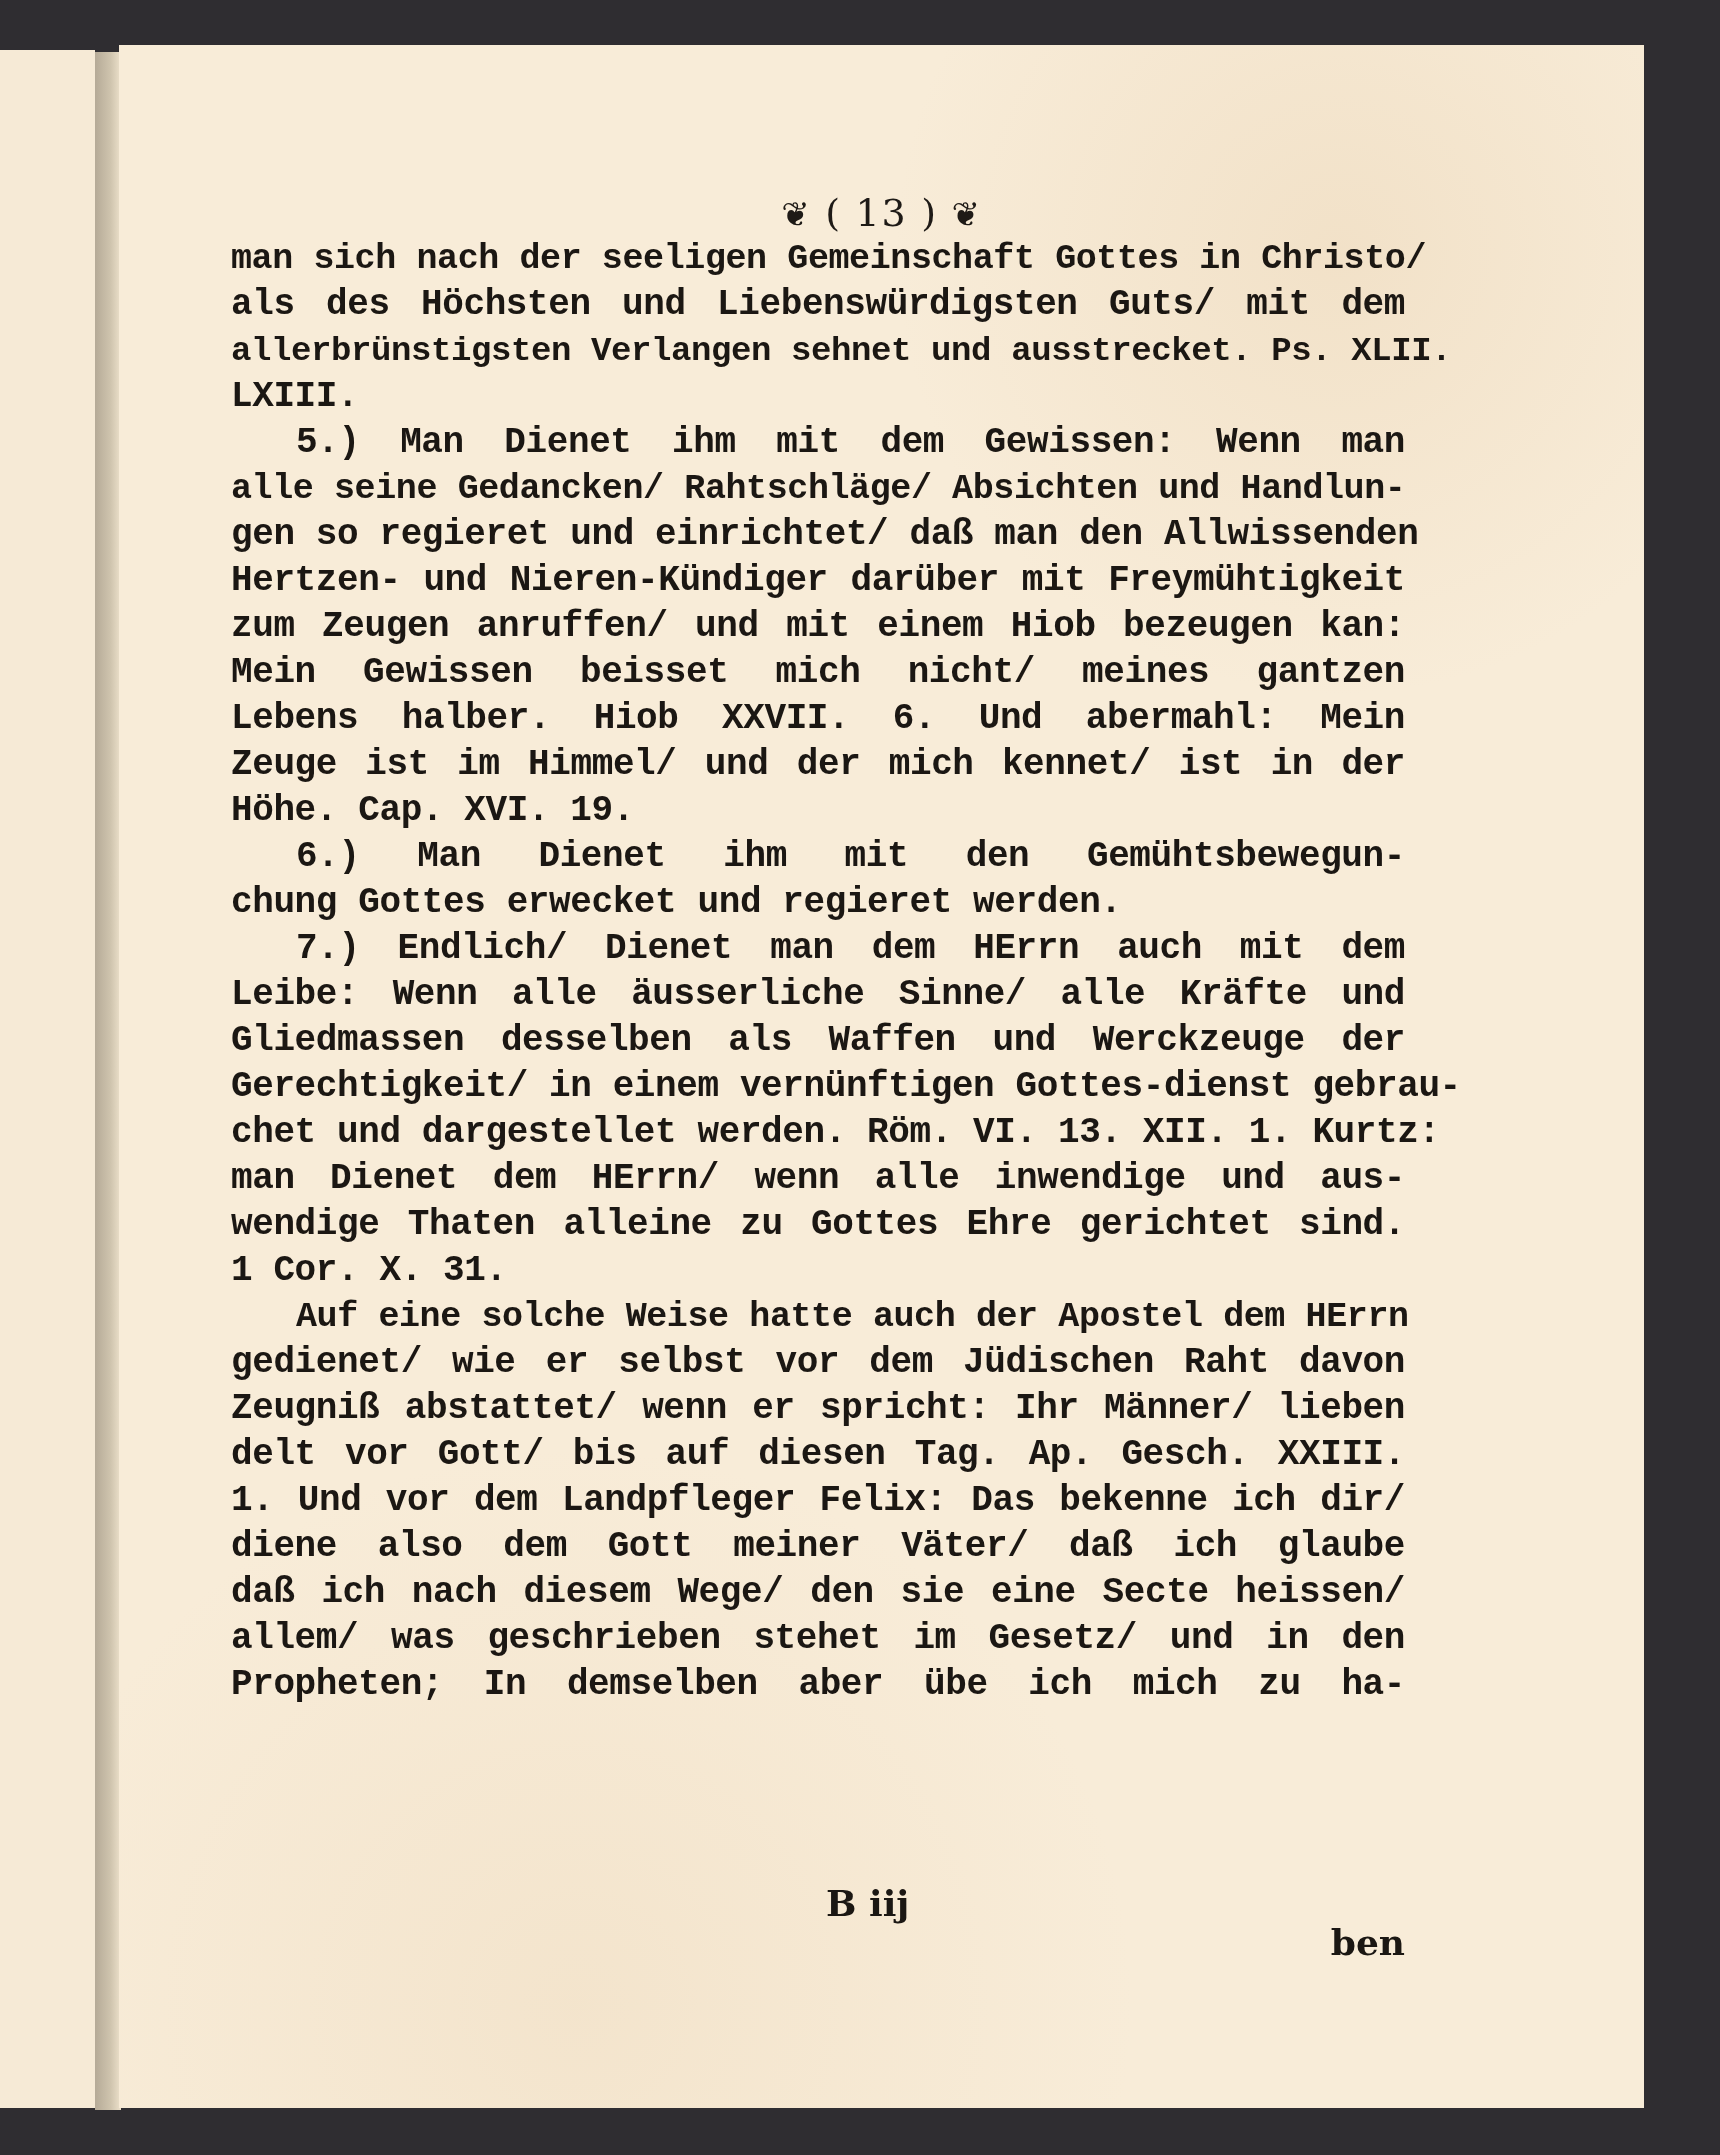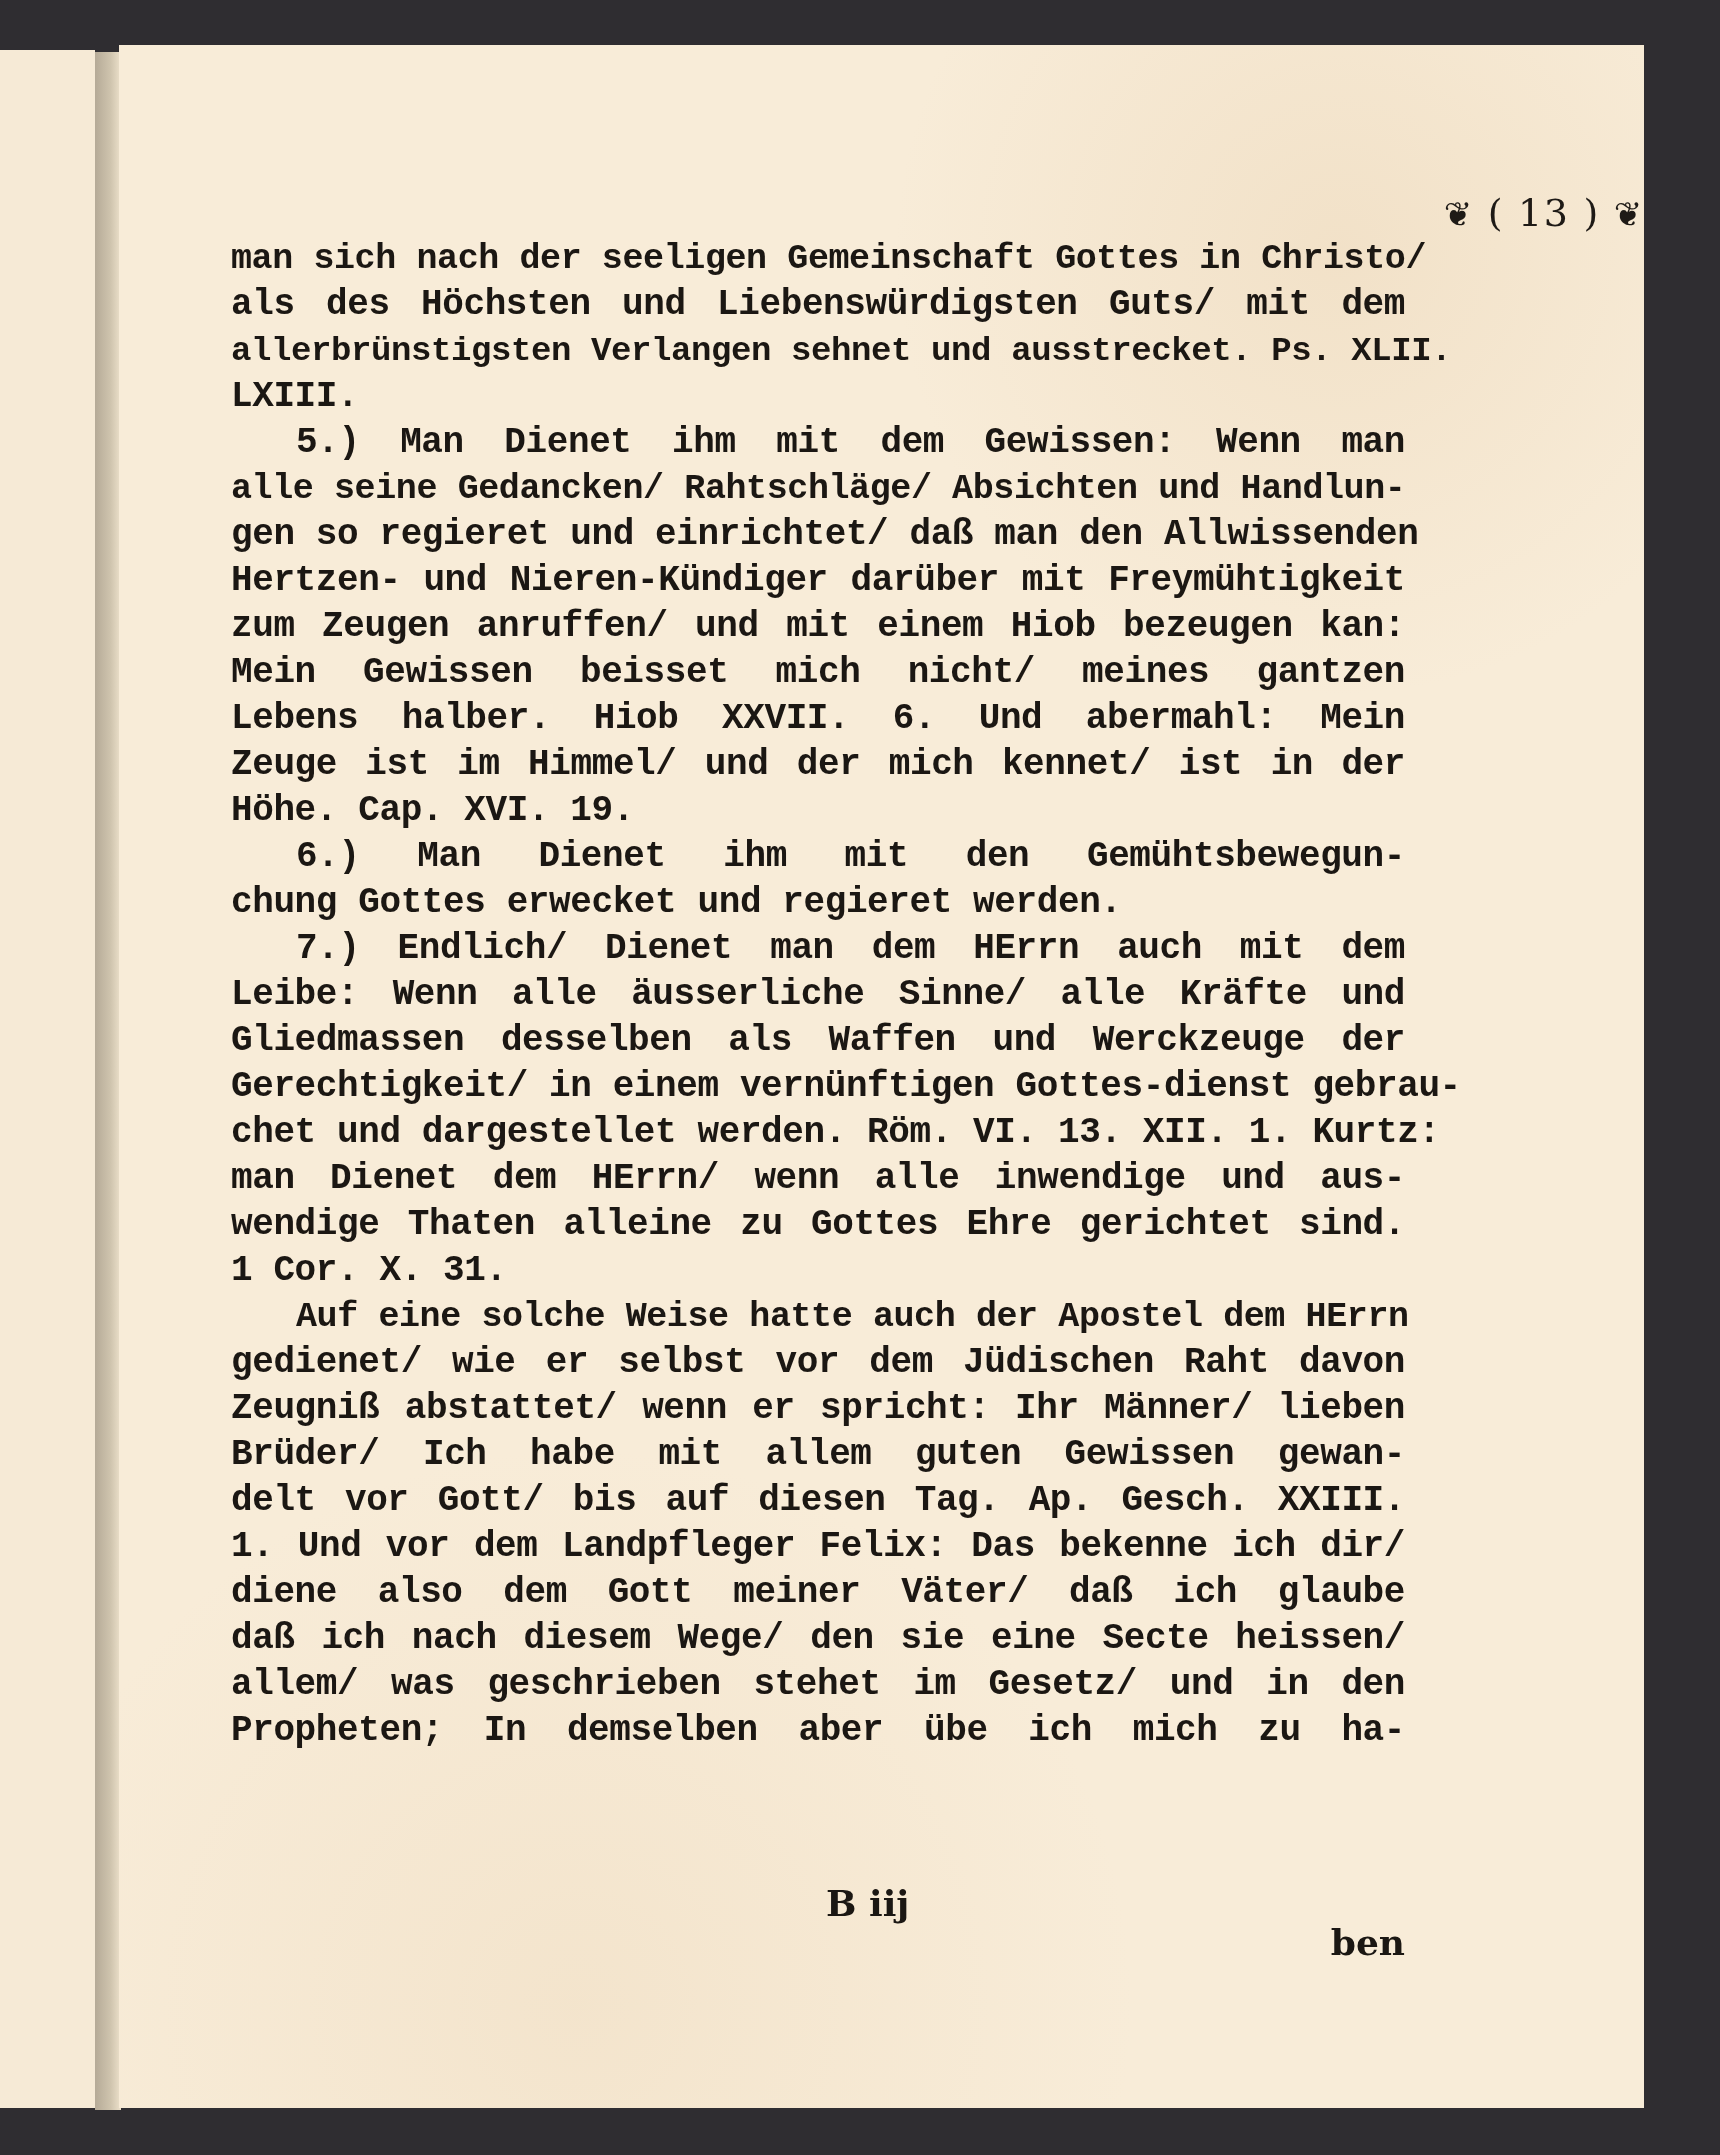--- a/index.html
+++ b/index.html
@@ -17,21 +17,21 @@
       background: linear-gradient(to right, #b5aa97, #cfc4ae 60%, #ede1cb);
     }
     .page {
       position: absolute; left: 119px; top: 45px; width: 1525px; height: 2063px;
       background: #f8ecd8;
       background-image:
         radial-gradient(circle at 80% 10%, rgba(230,205,170,0.35), transparent 20%),
         radial-gradient(circle at 30% 95%, rgba(230,205,170,0.25), transparent 25%);
     }
     .header {
-      position: absolute; left: 0; right: 0; top: 146px; text-align: right;
+      position: absolute; left: 0; right: 0; top: 146px; text-align: center;
       font-size: 38px; color: #1e1a16; letter-spacing: 1.7px;
     }
     .header .orn { font-size: 34px; }
     .text-block {
       position: absolute; left: 112px; top: 191px; width: 1174px;
       color: #1b1713;
     }
     .line {
       font-family: Liberation Mono, monospace;
       font-size: 36px; line-height: 46px; height: 46px;
@@ -80,21 +80,20 @@
       <div class="line">Leibe: Wenn alle äusserliche Sinne/ alle Kräfte und</div>
       <div class="line">Gliedmassen desselben als Waffen und Werckzeuge der</div>
       <div class="line" style="font-size: 36px;">Gerechtigkeit/ in einem vernünftigen Gottes-dienst gebrau-</div>
       <div class="line">chet und dargestellet werden. Röm. VI. 13. XII. 1. Kurtz:</div>
       <div class="line">man Dienet dem HErrn/ wenn alle inwendige und aus-</div>
       <div class="line">wendige Thaten alleine zu Gottes Ehre gerichtet sind.</div>
       <div class="line last">1 Cor. X. 31.</div>
       <div class="line indent" style="font-size: 35px;">Auf eine solche Weise hatte auch der Apostel dem HErrn</div>
       <div class="line">gedienet/ wie er selbst vor dem Jüdischen Raht davon</div>
       <div class="line">Zeugniß abstattet/ wenn er spricht: Ihr Männer/ lieben</div>
-      <div class="line">Brüder/ Ich habe mit allem guten Gewissen gewan-</div>
       <div class="line">delt vor Gott/ bis auf diesen Tag. Ap. Gesch. XXIII.</div>
       <div class="line">1. Und vor dem Landpfleger Felix: Das bekenne ich dir/</div>
       <div class="line">diene also dem Gott meiner Väter/ daß ich glaube</div>
       <div class="line">daß ich nach diesem Wege/ den sie eine Secte heissen/</div>
       <div class="line">allem/ was geschrieben stehet im Gesetz/ und in den</div>
       <div class="line">Propheten; In demselben aber übe ich mich zu ha-</div>
     </div>
 
   <div class="footer">
     <span class="sig">B iij</span>

